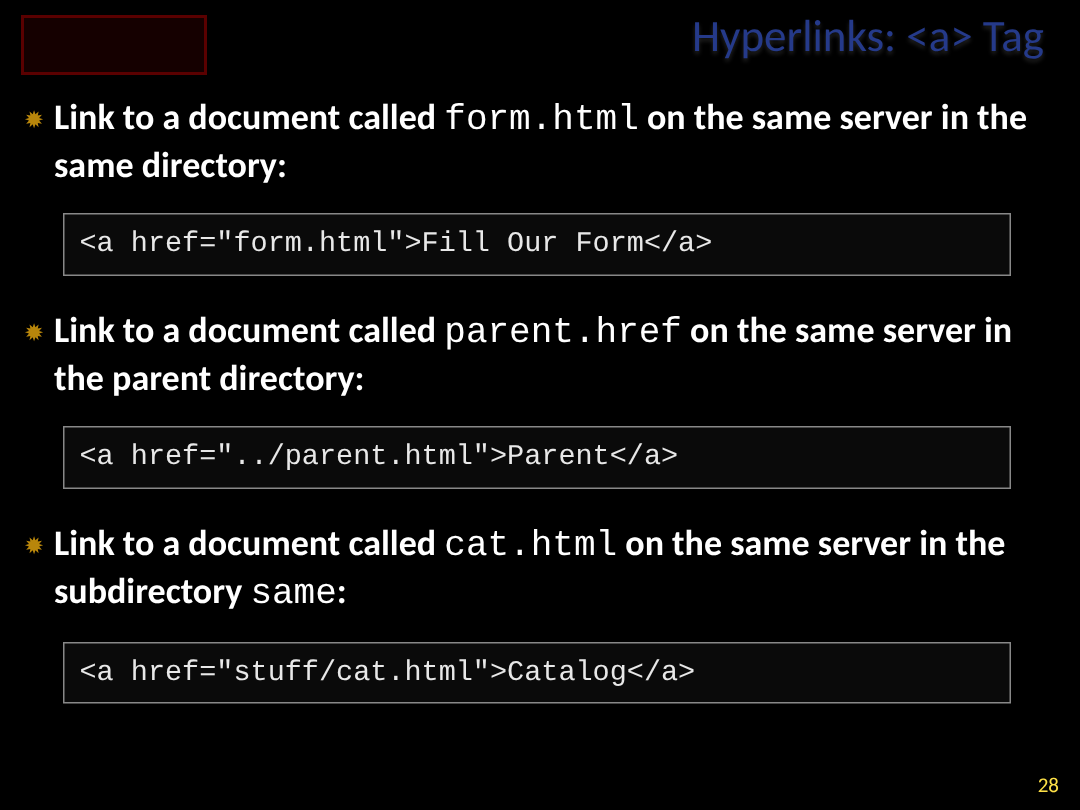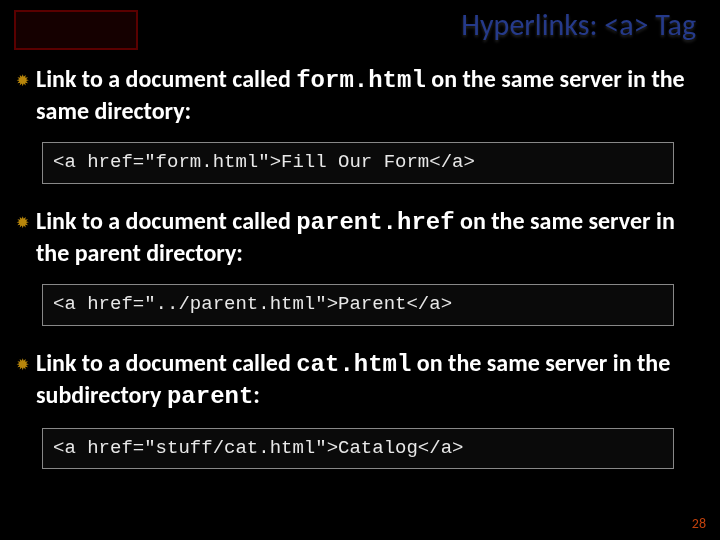--- a/index.html
+++ b/index.html
@@ -46,38 +46,38 @@
     padding-top:2px;
   }
   .lead{
     font-size:24px;
     font-weight:700;
     line-height:1.25;
     color:#fff;
   }
   .mono{
     font-family:"Consolas","Courier New",monospace;
-    font-weight:700;
+    font-weight:400;
   }
   .codebox{
     margin:16px 0 22px 26px;
     border:1px solid #888;
     background:#0a0a0a;
     padding:8px 10px;
     font-family:"Consolas","Courier New",monospace;
     font-size:19px;
     color:#e8e8e8;
     line-height:1.25;
     width:610px;
   }
   .num{
     position:absolute;
     bottom:8px;right:14px;
     font-size:14px;
-    color:#c2410c;
+    color:#fde047;
   }
 </style>
 </head>
 <body>
 
 <div class="logo-box"></div>
 
 <div class="title">Hyperlinks: &lt;a&gt; Tag</div>
 
 <div class="content">
@@ -99,21 +99,21 @@
         <span>Link to a document called </span><span class="mono">parent.href</span><span> on the same server in the parent directory:</span>
       </div>
     </div>
     <div class="codebox">&lt;a href="../parent.html"&gt;Parent&lt;/a&gt;</div>
   </div>
 
   <div class="item">
     <div class="lead-row">
       <div class="star">✹</div>
       <div class="lead">
-        <span>Link to a document called </span><span class="mono">cat.html</span><span> on the same server in the subdirectory </span><span class="mono">parent</span><span>:</span>
+        <span>Link to a document called </span><span class="mono">cat.html</span><span> on the same server in the subdirectory </span><span class="mono">same</span><span>:</span>
       </div>
     </div>
     <div class="codebox">&lt;a href="stuff/cat.html"&gt;Catalog&lt;/a&gt;</div>
   </div>
 
 </div>
 
 <div class="num">28</div>
 
 </body></html>

